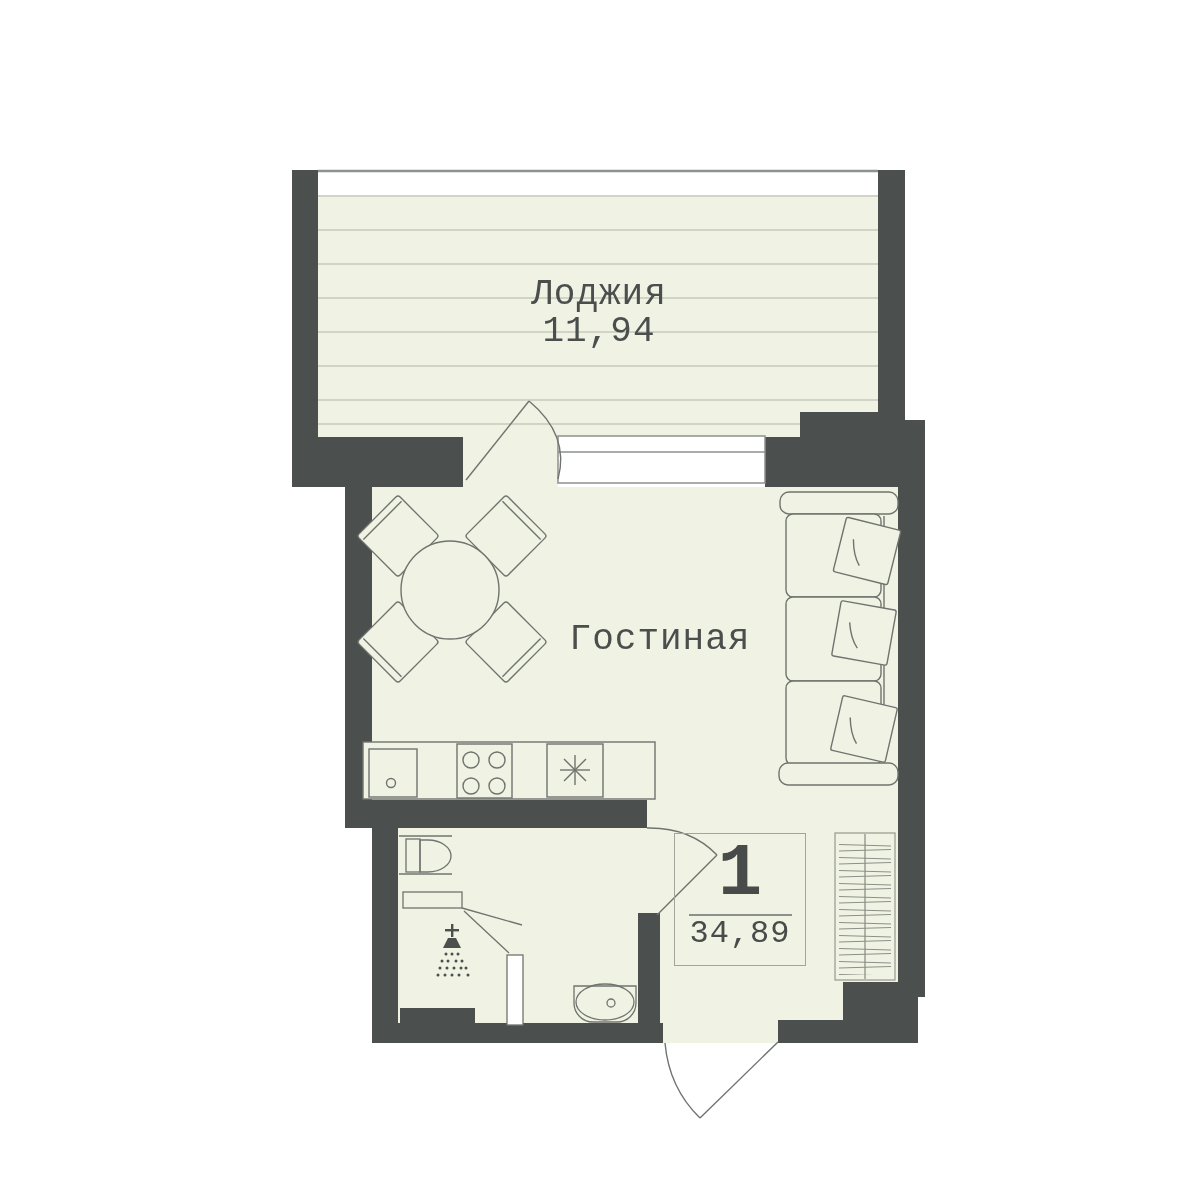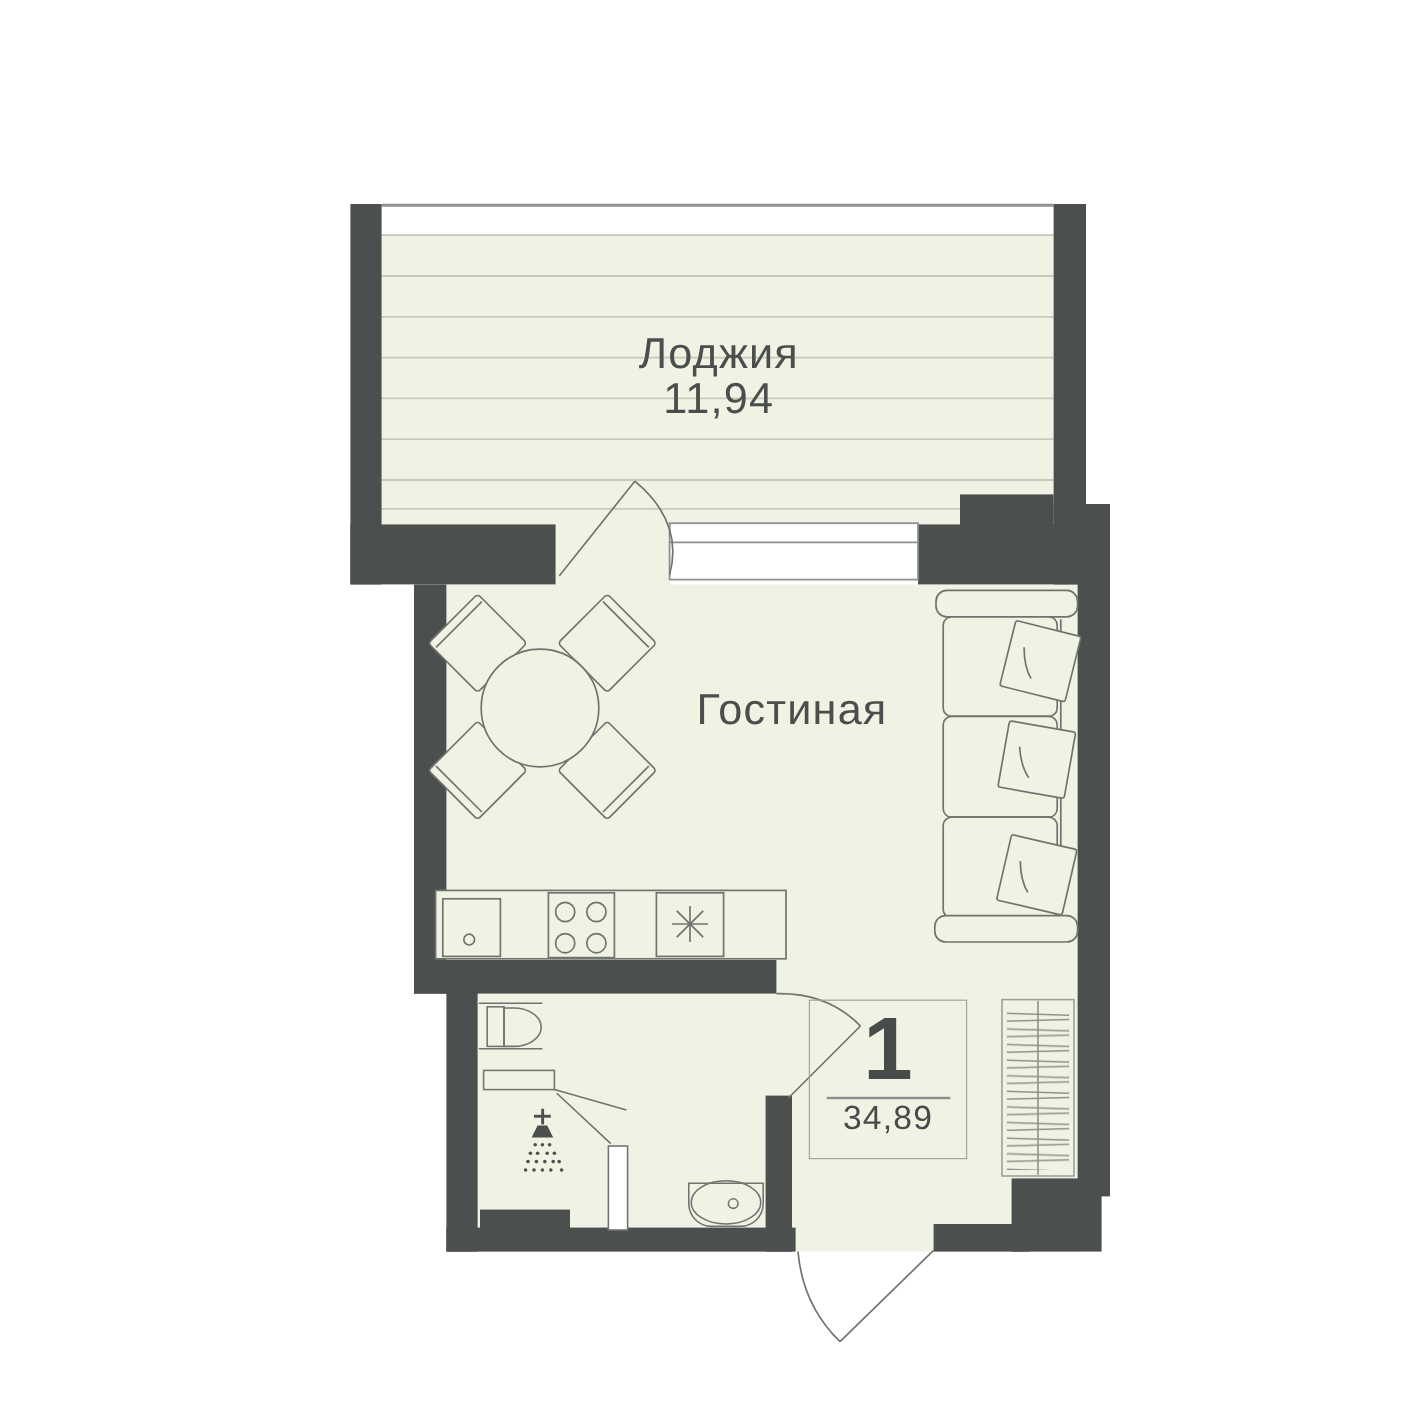--- a/index.html
+++ b/index.html
@@ -1,36 +1,36 @@
 <!DOCTYPE html>
 <html><head>
 <meta charset="utf-8">
 <title>Floor plan</title>
 <style>
   html,body{margin:0;padding:0;background:#ffffff;}
   .stage{
     position:relative;width:1181px;height:1181px;background:#ffffff;overflow:hidden;
-    font-family:Liberation Sans, sans-serif;color:#4a4f4d;
+    font-family:Liberation Mono, monospace;color:#4a4f4d;
   }
   .stage svg{position:absolute;left:0;top:0;}
   .room-label{
     position:absolute;transform:translate(-50%,-50%);
     text-align:center;font-weight:500;color:#4a4f4d;
     letter-spacing:1px;line-height:37px;font-size:36px;white-space:nowrap;
   }
   .room-label.bath{line-height:43px;}
   .info-box{
     position:absolute;left:674px;top:833px;width:132px;height:133px;
     border:1.5px solid #a2a59c;box-sizing:border-box;
     display:flex;flex-direction:column;align-items:center;
     color:#474c4a;background:transparent;
   }
   .info-box .count{font-size:74px;font-weight:700;line-height:1.04;margin-top:2px;letter-spacing:0;}
   .info-box .divider{width:103px;height:2px;background:#8d918d;margin:1px 0 2px;}
-  .info-box .area{font-size:28px;font-weight:500;letter-spacing:1px;line-height:1.0;}
+  .info-box .area{font-size:32px;font-weight:500;letter-spacing:1px;line-height:1.0;}
 </style>
 </head>
 <body>
 
 <div class="stage">
 
   <svg width="1181" height="1181" viewBox="0 0 1181 1181">
     <defs>
       <pattern id="hang" patternUnits="userSpaceOnUse" x="839" y="841" width="52" height="13">
         <line x1="0" y1="3.5" x2="52" y2="5" stroke="#8b9088" stroke-width="1.2"></line>
@@ -201,21 +201,21 @@
       <rect x="839" y="841" width="52" height="134" fill="url(#hang)"></rect>
       <line x1="865" y1="834" x2="865" y2="979" stroke="#8b9088" stroke-width="1.3"></line>
     </g>
   </svg>
 
   <div class="room-label" style="left:599px;top:313px;">
     <div>Лоджия</div>
     <div>11,94</div>
   </div>
 
-  <div class="room-label" style="left:660px;top:591px;">
+  <div class="room-label" style="left:660px;top:639px;">
     <div>Гостиная</div>
   </div>
 
 
   <div class="info-box">
     <div class="count">1</div>
     <div class="divider"></div>
     <div class="area">34,89</div>
   </div>
 

